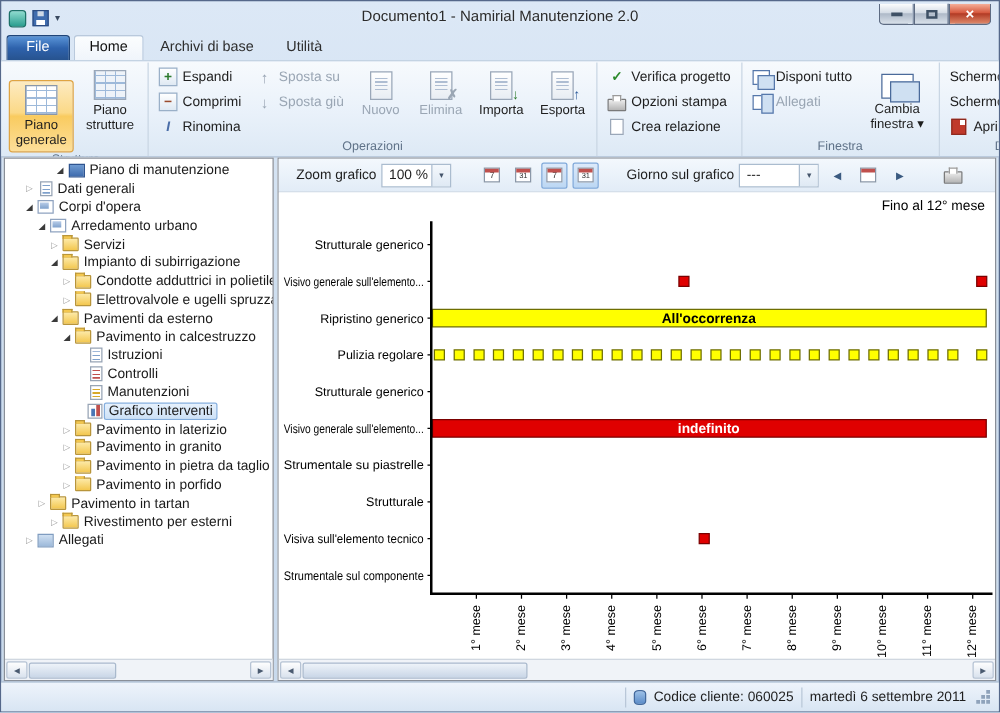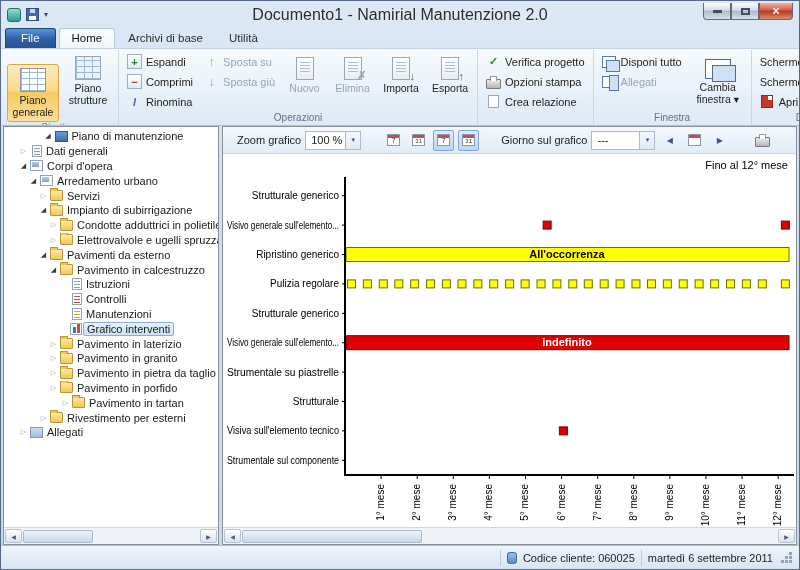--- a/index.html
+++ b/index.html
@@ -8,21 +8,21 @@
             display:flex; flex-direction:column; position:relative; }
 
   
   .titlebar { height:24px; flex:none; display:flex; align-items:center; padding:3px 0 0 6px; position:relative; }
   .qat { display:flex; gap:5px; align-items:center; z-index:2; }
   .ic-app { width:14px; height:14px; background:linear-gradient(#8fdccf,#2a9d8f); border:1px solid #1d7168; border-radius:3px; }
   .ic-floppy { width:13px; height:13px; background:#3f6cae; border:1px solid #2c4c82; position:relative; }
   .ic-floppy::before { content:""; position:absolute; top:0; left:3px; right:3px; height:4px; background:#cfd9e6; }
   .ic-floppy::after  { content:""; position:absolute; bottom:0; left:2px; right:2px; height:4px; background:#fff; }
   .qat-dd { font-size:8px; color:#3a4a60; }
-  .title { position:absolute; left:0; right:0; top:5px; text-align:center; font-size:16px; color:#2b2b2b;
+  .title { position:absolute; left:0; right:0; top:5px; text-align:center; font-size:12px; color:#2b2b2b;
            text-shadow:0 0 3px #eef5fc; pointer-events:none; }
   .winbtns { margin-left:auto; display:flex; margin-right:6px; margin-top:-6px; z-index:2; }
   .wb { width:28px; height:17px; border:1px solid #5d6b82; border-top:none; display:flex; align-items:center; justify-content:center;
         background:linear-gradient(#fdfdfd,#d4dce6 45%,#aeb9c8 50%,#d9e1ea); }
   .wb:first-child { border-radius:0 0 0 4px; }
   .wb.close { width:34px; border-radius:0 0 4px 0; background:linear-gradient(#f6b09a,#d6593f 45%,#b23b25 50%,#df8a6b);
               color:#fff; font-size:12px; font-weight:bold; }
   .g-min { width:9px; height:3px; background:#3e5065; }
   .g-max { width:9px; height:7px; border:2px solid #3e5065; }
 
@@ -393,21 +393,21 @@
           <div class="trow" style="padding-left: 44px;">
             <span class="arrow col">▷</span>
             <span class="ti ti-folder"></span>
             <span class="tlabel">Pavimento in pietra da taglio</span>
           </div>
           <div class="trow" style="padding-left: 44px;">
             <span class="arrow col">▷</span>
             <span class="ti ti-folder"></span>
             <span class="tlabel">Pavimento in porfido</span>
           </div>
-          <div class="trow" style="padding-left: 56px;">
+          <div class="trow" style="padding-left: 24px;">
             <span class="arrow col">▷</span>
             <span class="ti ti-folder"></span>
             <span class="tlabel">Pavimento in tartan</span>
           </div>
           <div class="trow" style="padding-left: 34px;">
             <span class="arrow col">▷</span>
             <span class="ti ti-folder"></span>
             <span class="tlabel">Rivestimento per esterni</span>
           </div>
           <div class="trow" style="padding-left: 14px;">

